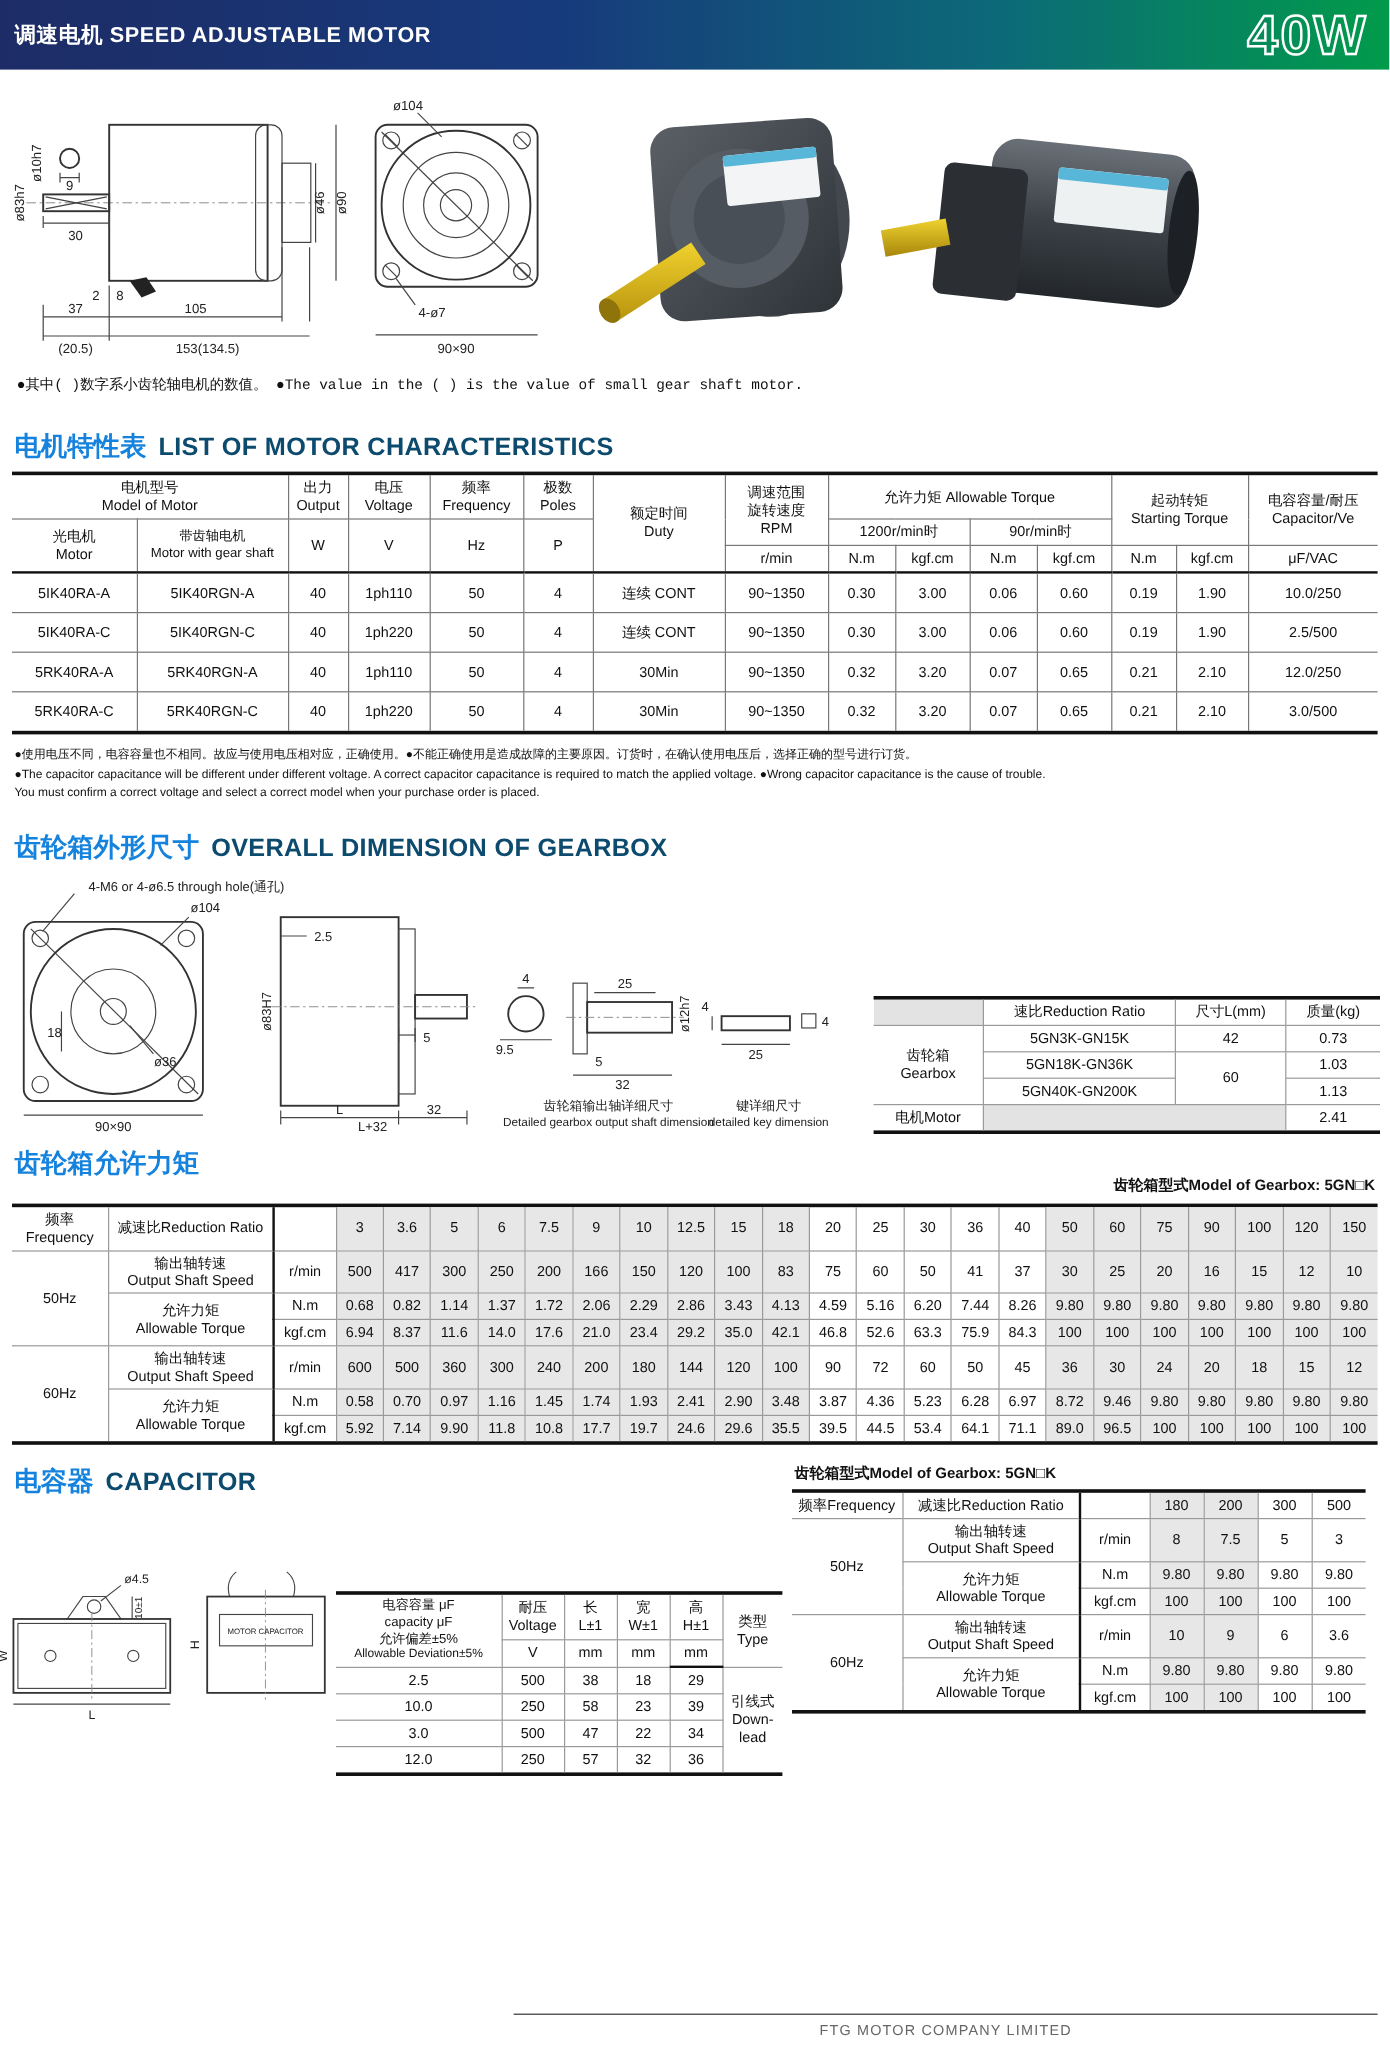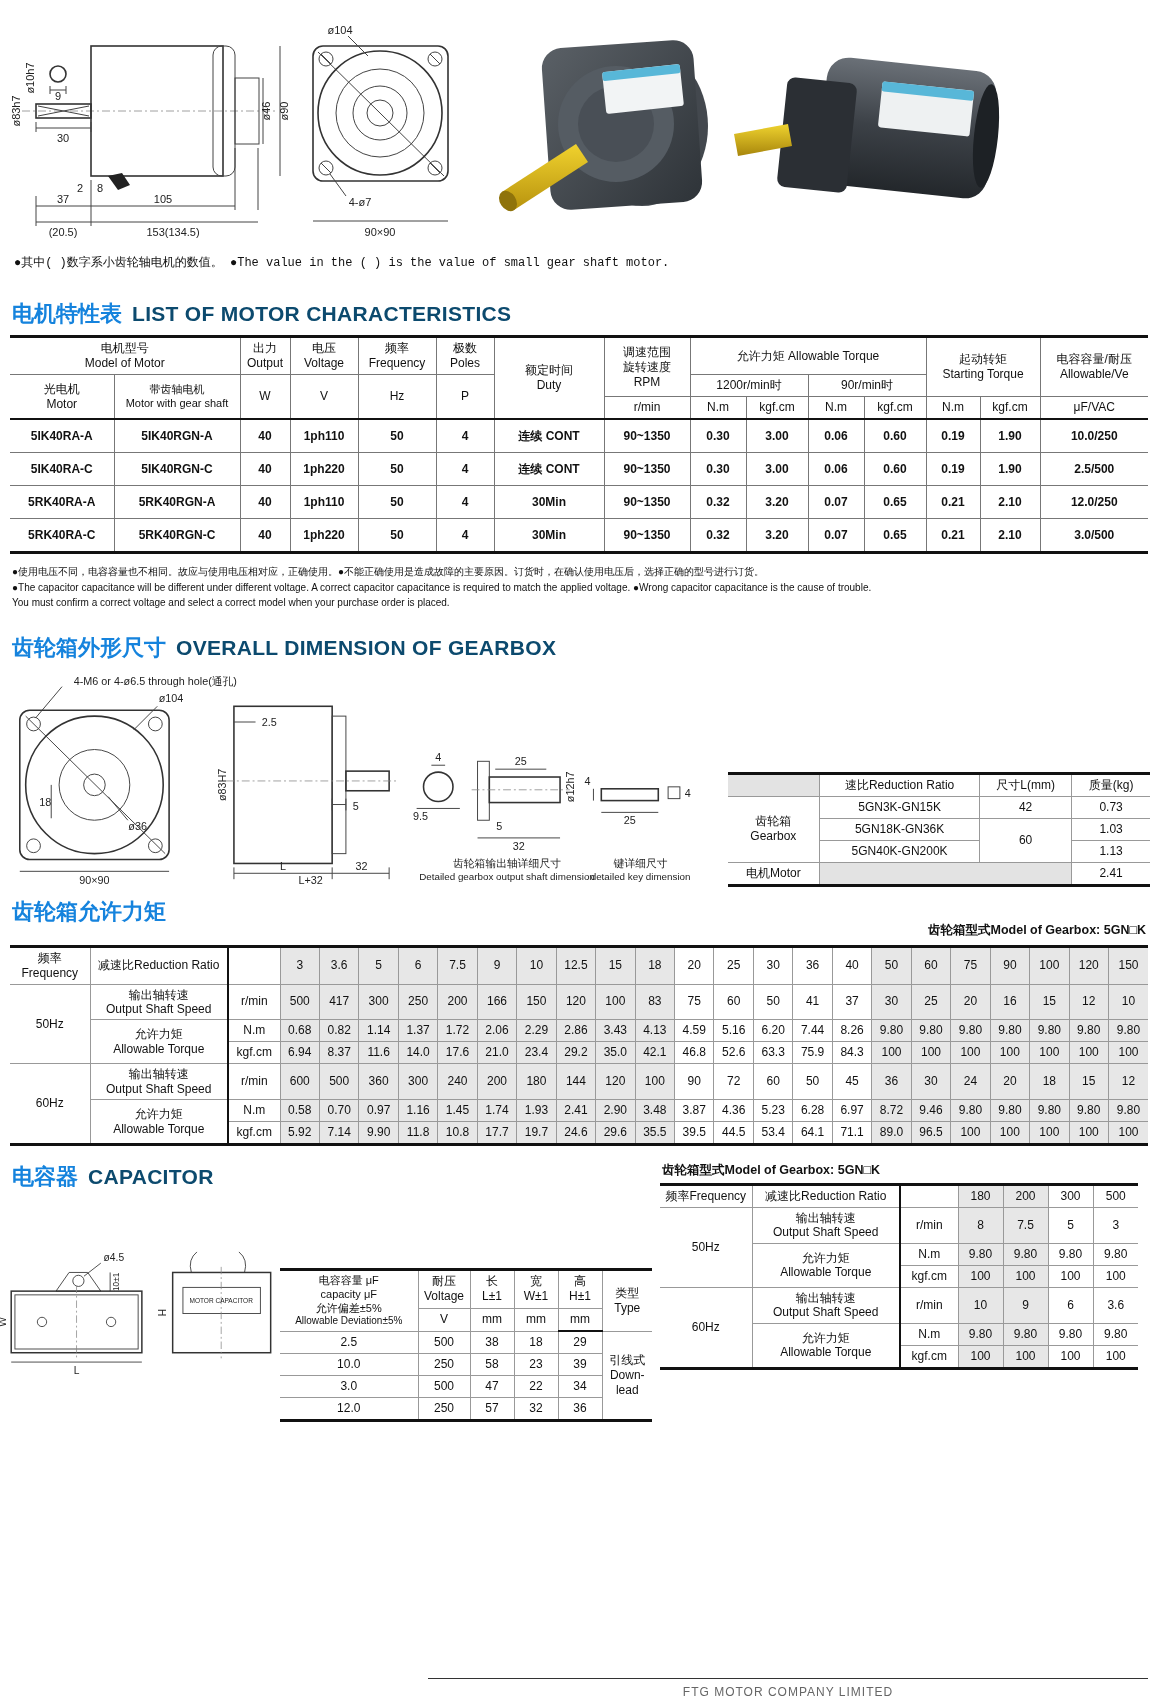--- a/index.html
+++ b/index.html
@@ -21,21 +21,21 @@
   table{border-collapse:collapse;border-style:hidden;table-layout:fixed;width:100%;}
   td,th{border:1px solid #999;font-size:12px;font-weight:normal;text-align:center;
         vertical-align:middle;padding:3px 2px;line-height:1.25;overflow:hidden;}
   .small{font-size:11px;text-align:center;}
   .b2{border-bottom:2px solid #111 !important;}
   .thickr{border-right:2.5px solid #111 !important;}
   .gray{background:#e3e3e3;}
   
   .mt td,.mt th{border-color:#777;}
   .mt tbody tr:first-child td{border-top:2px solid #111;}
-  .mt td{height:26px;font-weight:bold;}
+  .mt td{height:26px;}
   
   .big td:nth-last-child(-n+22):nth-last-child(n+13){background:#e7e7e7;}
   .big td:nth-last-child(-n+7){background:#e7e7e7;}
   .supp td:nth-last-child(-n+4):nth-last-child(n+3){background:#e7e7e7;}
   .lblcell{line-height:1.2;}
   
   .dim{font-size:11px;fill:#222;text-anchor:middle;}
   .capt{font-size:11px;fill:#222;text-anchor:middle;}
   .ln{stroke:#444;stroke-width:1;fill:none;}
   .ln2{stroke:#333;stroke-width:1.6;fill:none;}
@@ -44,20 +44,24 @@
   .notes{font-size:10px;line-height:1.55;margin:10px 14px 0 12px;}
   .footer{position:absolute;right:10px;bottom:8px;width:720px;border-top:1.5px solid #333;
           text-align:center;padding-top:6px;font-size:12px;color:#666;letter-spacing:1px;}
   .rownote{font-weight:bold;font-size:12.5px;}
 </style>
 </head>
 <body>
 
 <div class="page">
 
+  <div class="hd">
+    <div class="ttl">调速电机 SPEED ADJUSTABLE MOTOR</div>
+    <div class="watt">40W</div>
+  </div>
 
   <div style="display:flex;align-items:flex-start;gap:6px;margin:16px 8px 0 8px;">
     <svg width="470" height="232" viewBox="0 0 470 232">
 
       <line class="cl" x1="14" y1="95" x2="268" y2="95"></line>
       <rect class="ln2" x="83" y="30" width="132" height="130"></rect>
       <rect class="ln" x="205" y="30" width="22" height="130" rx="9"></rect>
       <rect class="ln" x="227" y="62" width="24" height="66"></rect>
       <rect class="ln2" x="28" y="88" width="55" height="14"></rect>
       <line class="ln" x1="30" y1="90" x2="81" y2="100"></line>
@@ -212,21 +216,21 @@
               <div>旋转速度</div>
               <div>RPM</div>
             </th>
           <th colspan="4">允许力矩 Allowable Torque</th>
           <th colspan="2" rowspan="2">
               <div>起动转矩</div>
               <div>Starting Torque</div>
             </th>
           <th rowspan="2">
               <div>电容容量/耐压</div>
-              <div>Allowable/Ve</div>
+              <div>Capacitor/Ve</div>
             </th>
         </tr>
         <tr>
           <th rowspan="2">
               <div>光电机</div>
               <div>Motor</div>
             </th>
           <th rowspan="2" class="small">
               <div>带齿轴电机</div>
               <div>Motor with gear shaft</div>

